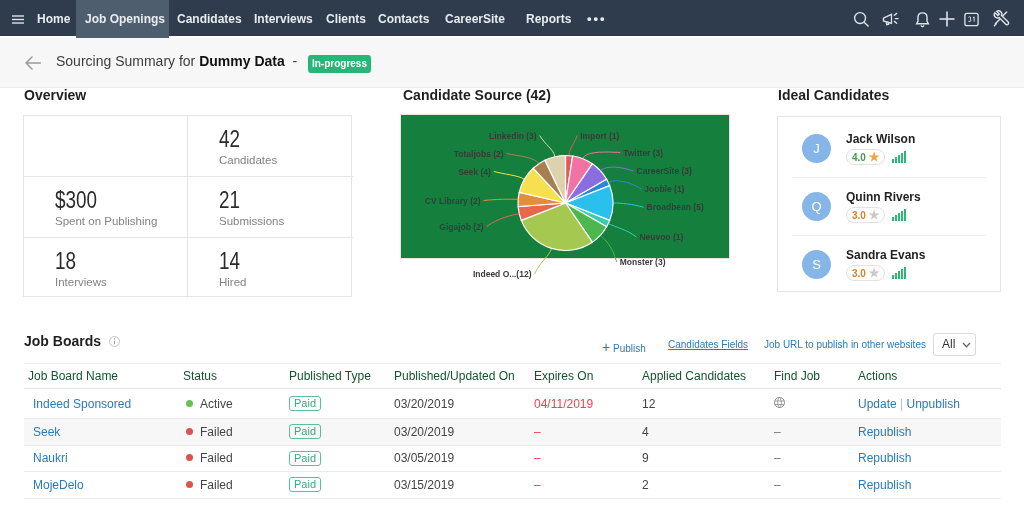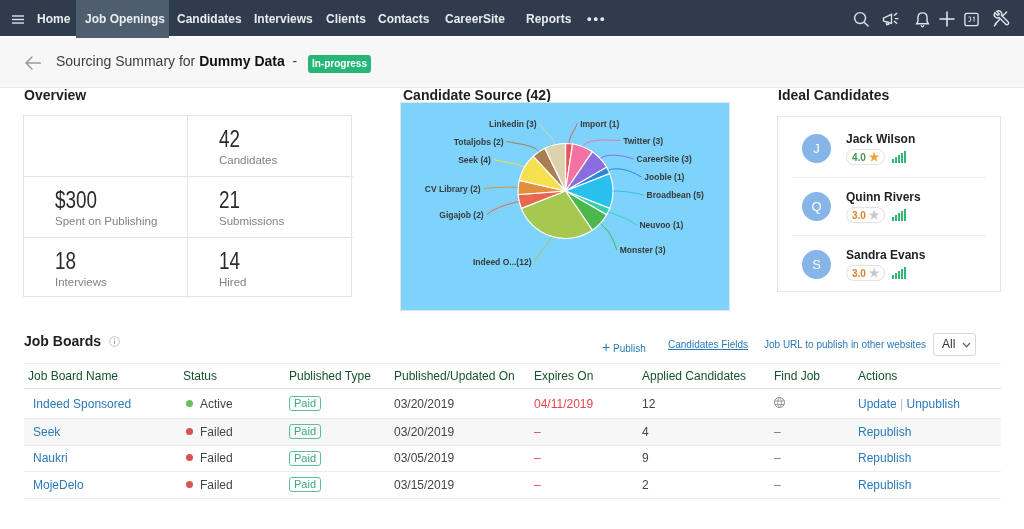--- a/index.html
+++ b/index.html
@@ -19,21 +19,21 @@
 .stitle { position:absolute; font-size:14px; font-weight:bold; color:#1f1f1f; }
 
 .ovgrid { position:absolute; left:23px; top:115px; width:329px; height:182px; border:1px solid #e4e4e4; background:#fff; }
 .ovcell { position:absolute; width:163px; height:60px; }
 .ovcell .num { position:absolute; left:31px; top:10px; font-size:23px; color:#2b2b2b; transform:scaleX(.82); transform-origin:left top; }
 .ovcell .lab { position:absolute; left:31px; top:38px; font-size:11.5px; color:#828282; }
 .ovv { position:absolute; left:163px; top:0; width:1px; height:182px; background:#e4e4e4; }
 .ovh1 { position:absolute; left:0; top:60px; width:329px; height:1px; background:#e4e4e4; }
 .ovh2 { position:absolute; left:0; top:121px; width:329px; height:1px; background:#e4e4e4; }
 
-.cscard { position:absolute; left:400px; top:102px; width:330px; height:209px; border:1px solid #e4e4e4; background:#7dd3fc; }
+.cscard { position:absolute; left:400px; top:114px; width:330px; height:145px; border:1px solid #e4e4e4; background:#15803d; }
 .cscard svg text { font-family:"Liberation Sans",sans-serif; font-size:8.5px; font-weight:bold; fill:#3a3a3a; }
 
 .iccard { position:absolute; left:777px; top:116px; width:224px; height:176px; border:1px solid #e4e4e4; background:#fff; }
 .icrow { position:absolute; left:0; width:224px; height:58px; }
 .icdiv { position:absolute; left:14px; right:14px; height:1px; background:#eee; }
 .avatar { position:absolute; left:24px; top:17px; width:29px; height:29px; border-radius:50%; background:#85b6e7; color:#fff; font-size:13px; text-align:center; line-height:29px; }
 .icname { position:absolute; left:68px; top:15px; font-size:12px; font-weight:bold; color:#222; }
 .icpill { position:absolute; left:68px; top:32px; height:16px; border:1px solid #e2e2e2; border-radius:9px; background:#fff; font-size:10px; font-weight:bold; padding:0 5px; line-height:15px; }
 .icpill .score-g { color:#3e9b4f; }
 .icpill .score-o { color:#d9822b; }

